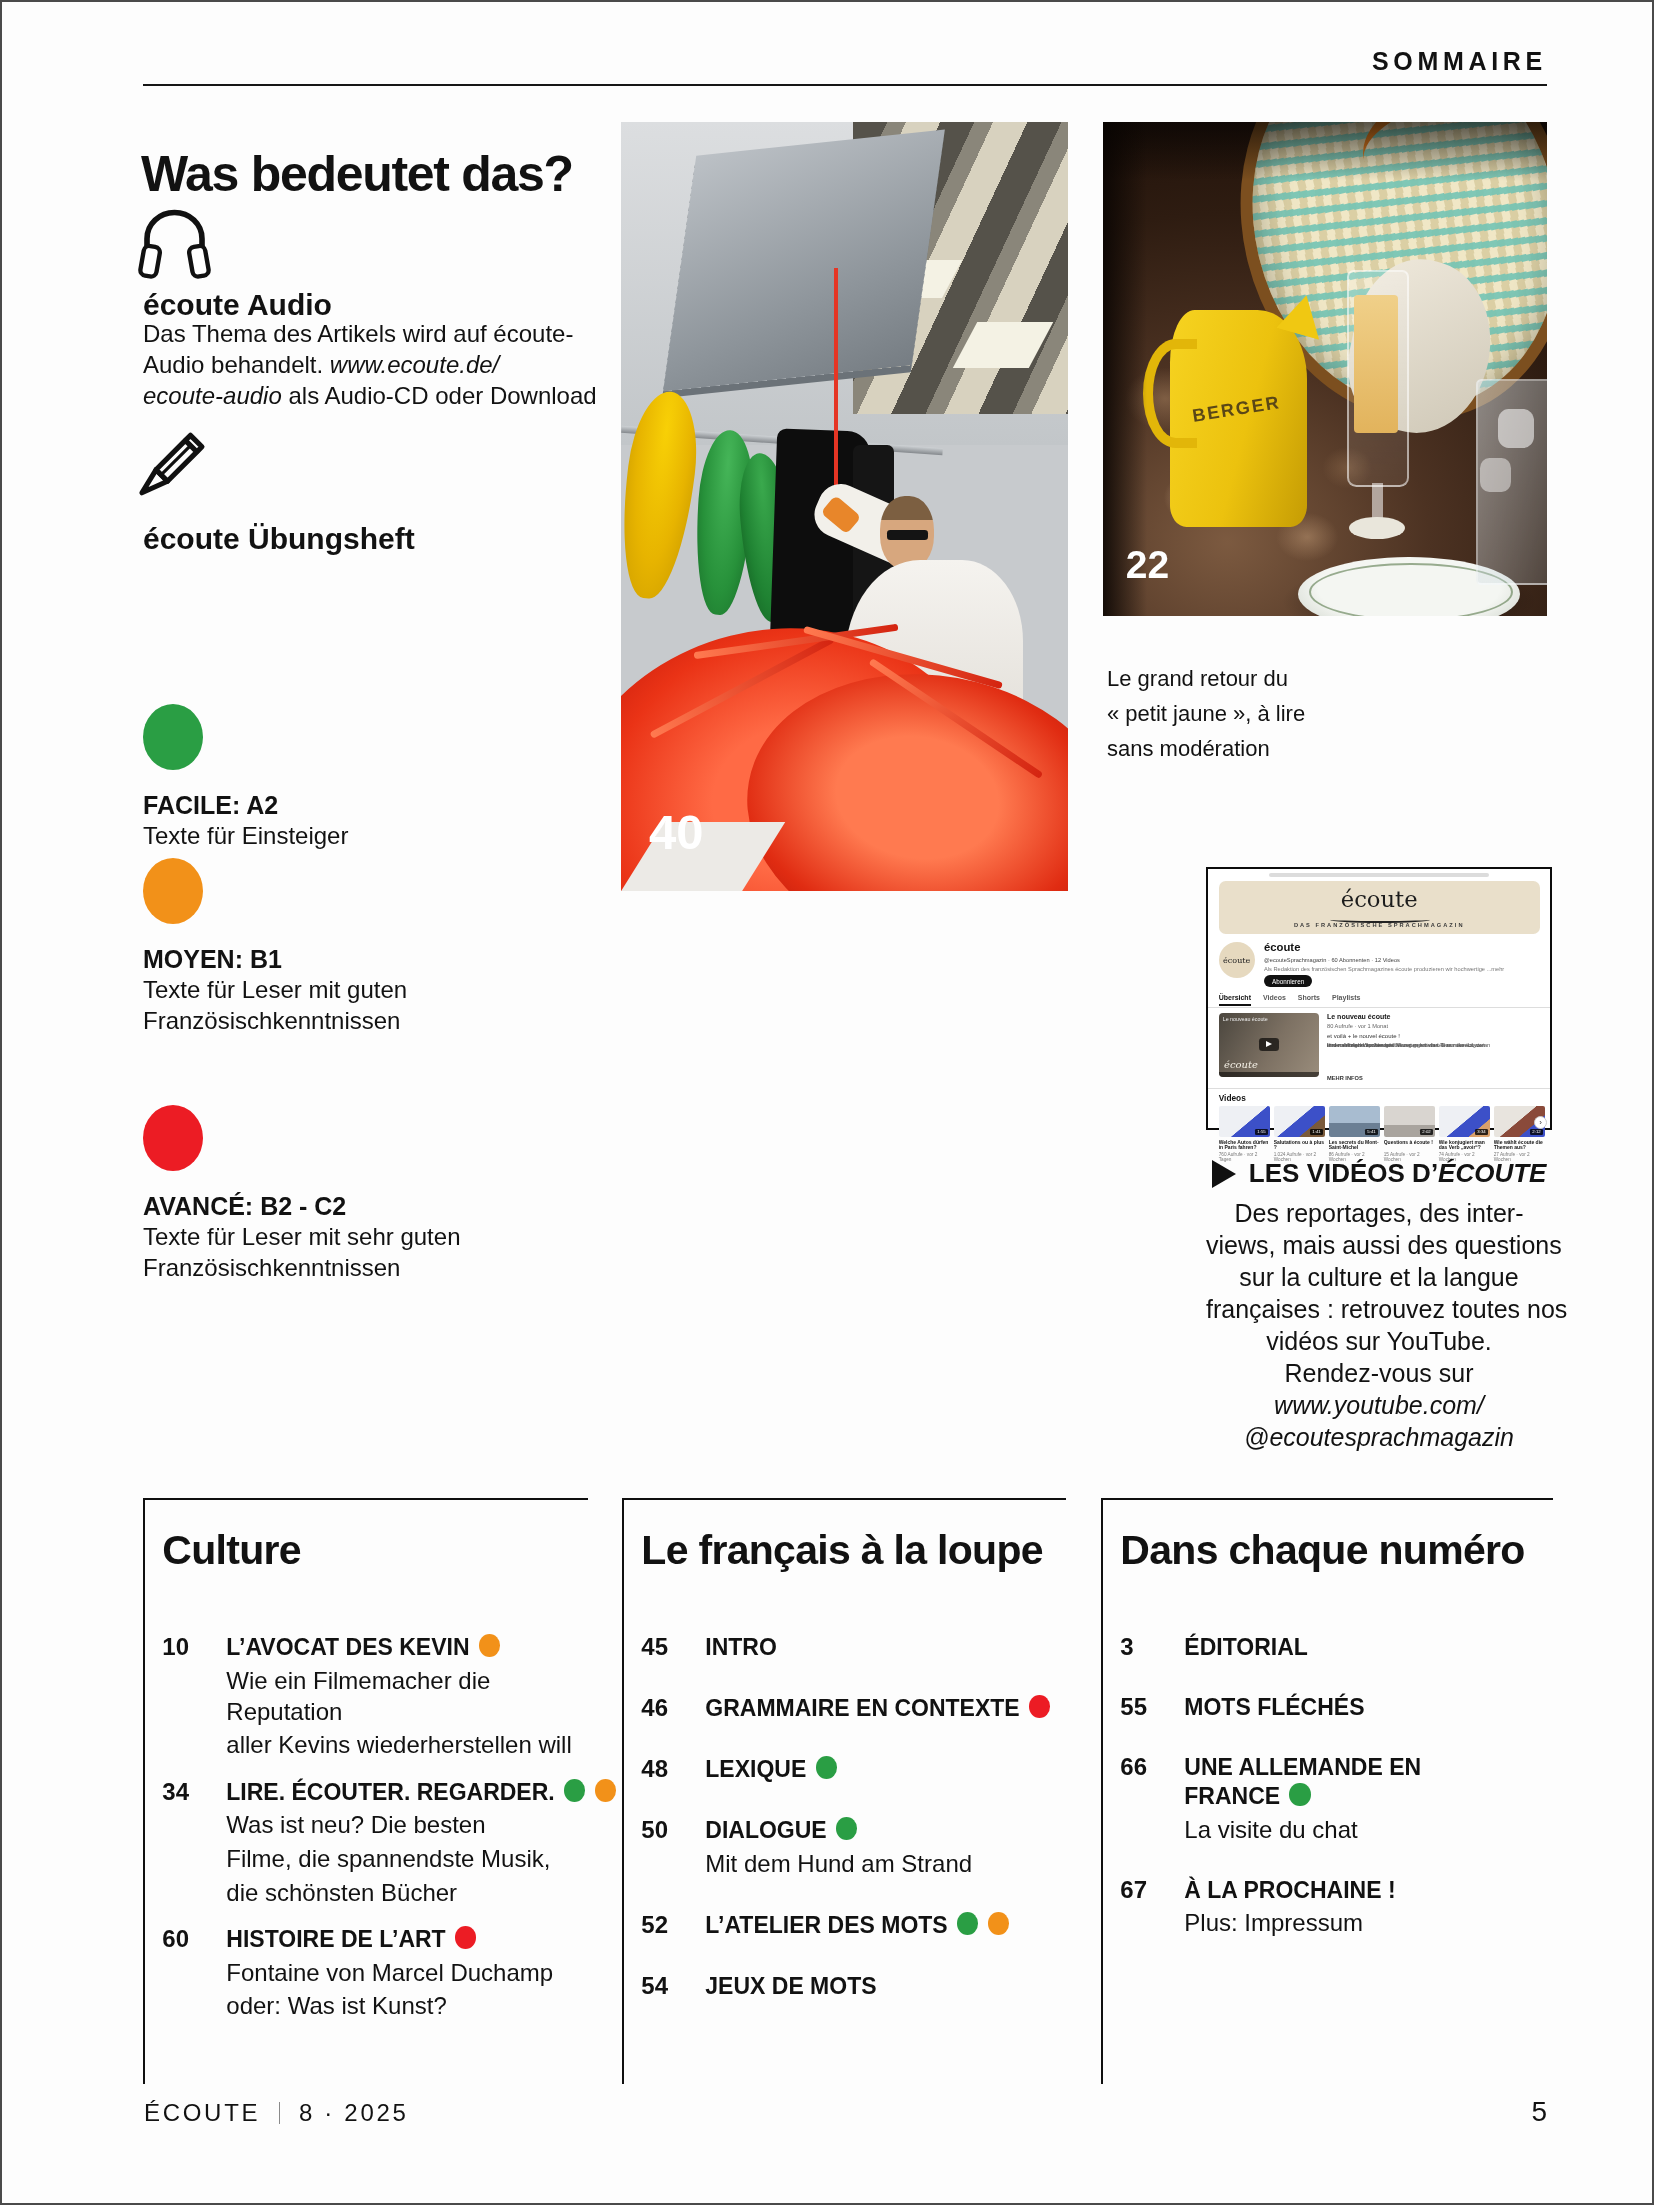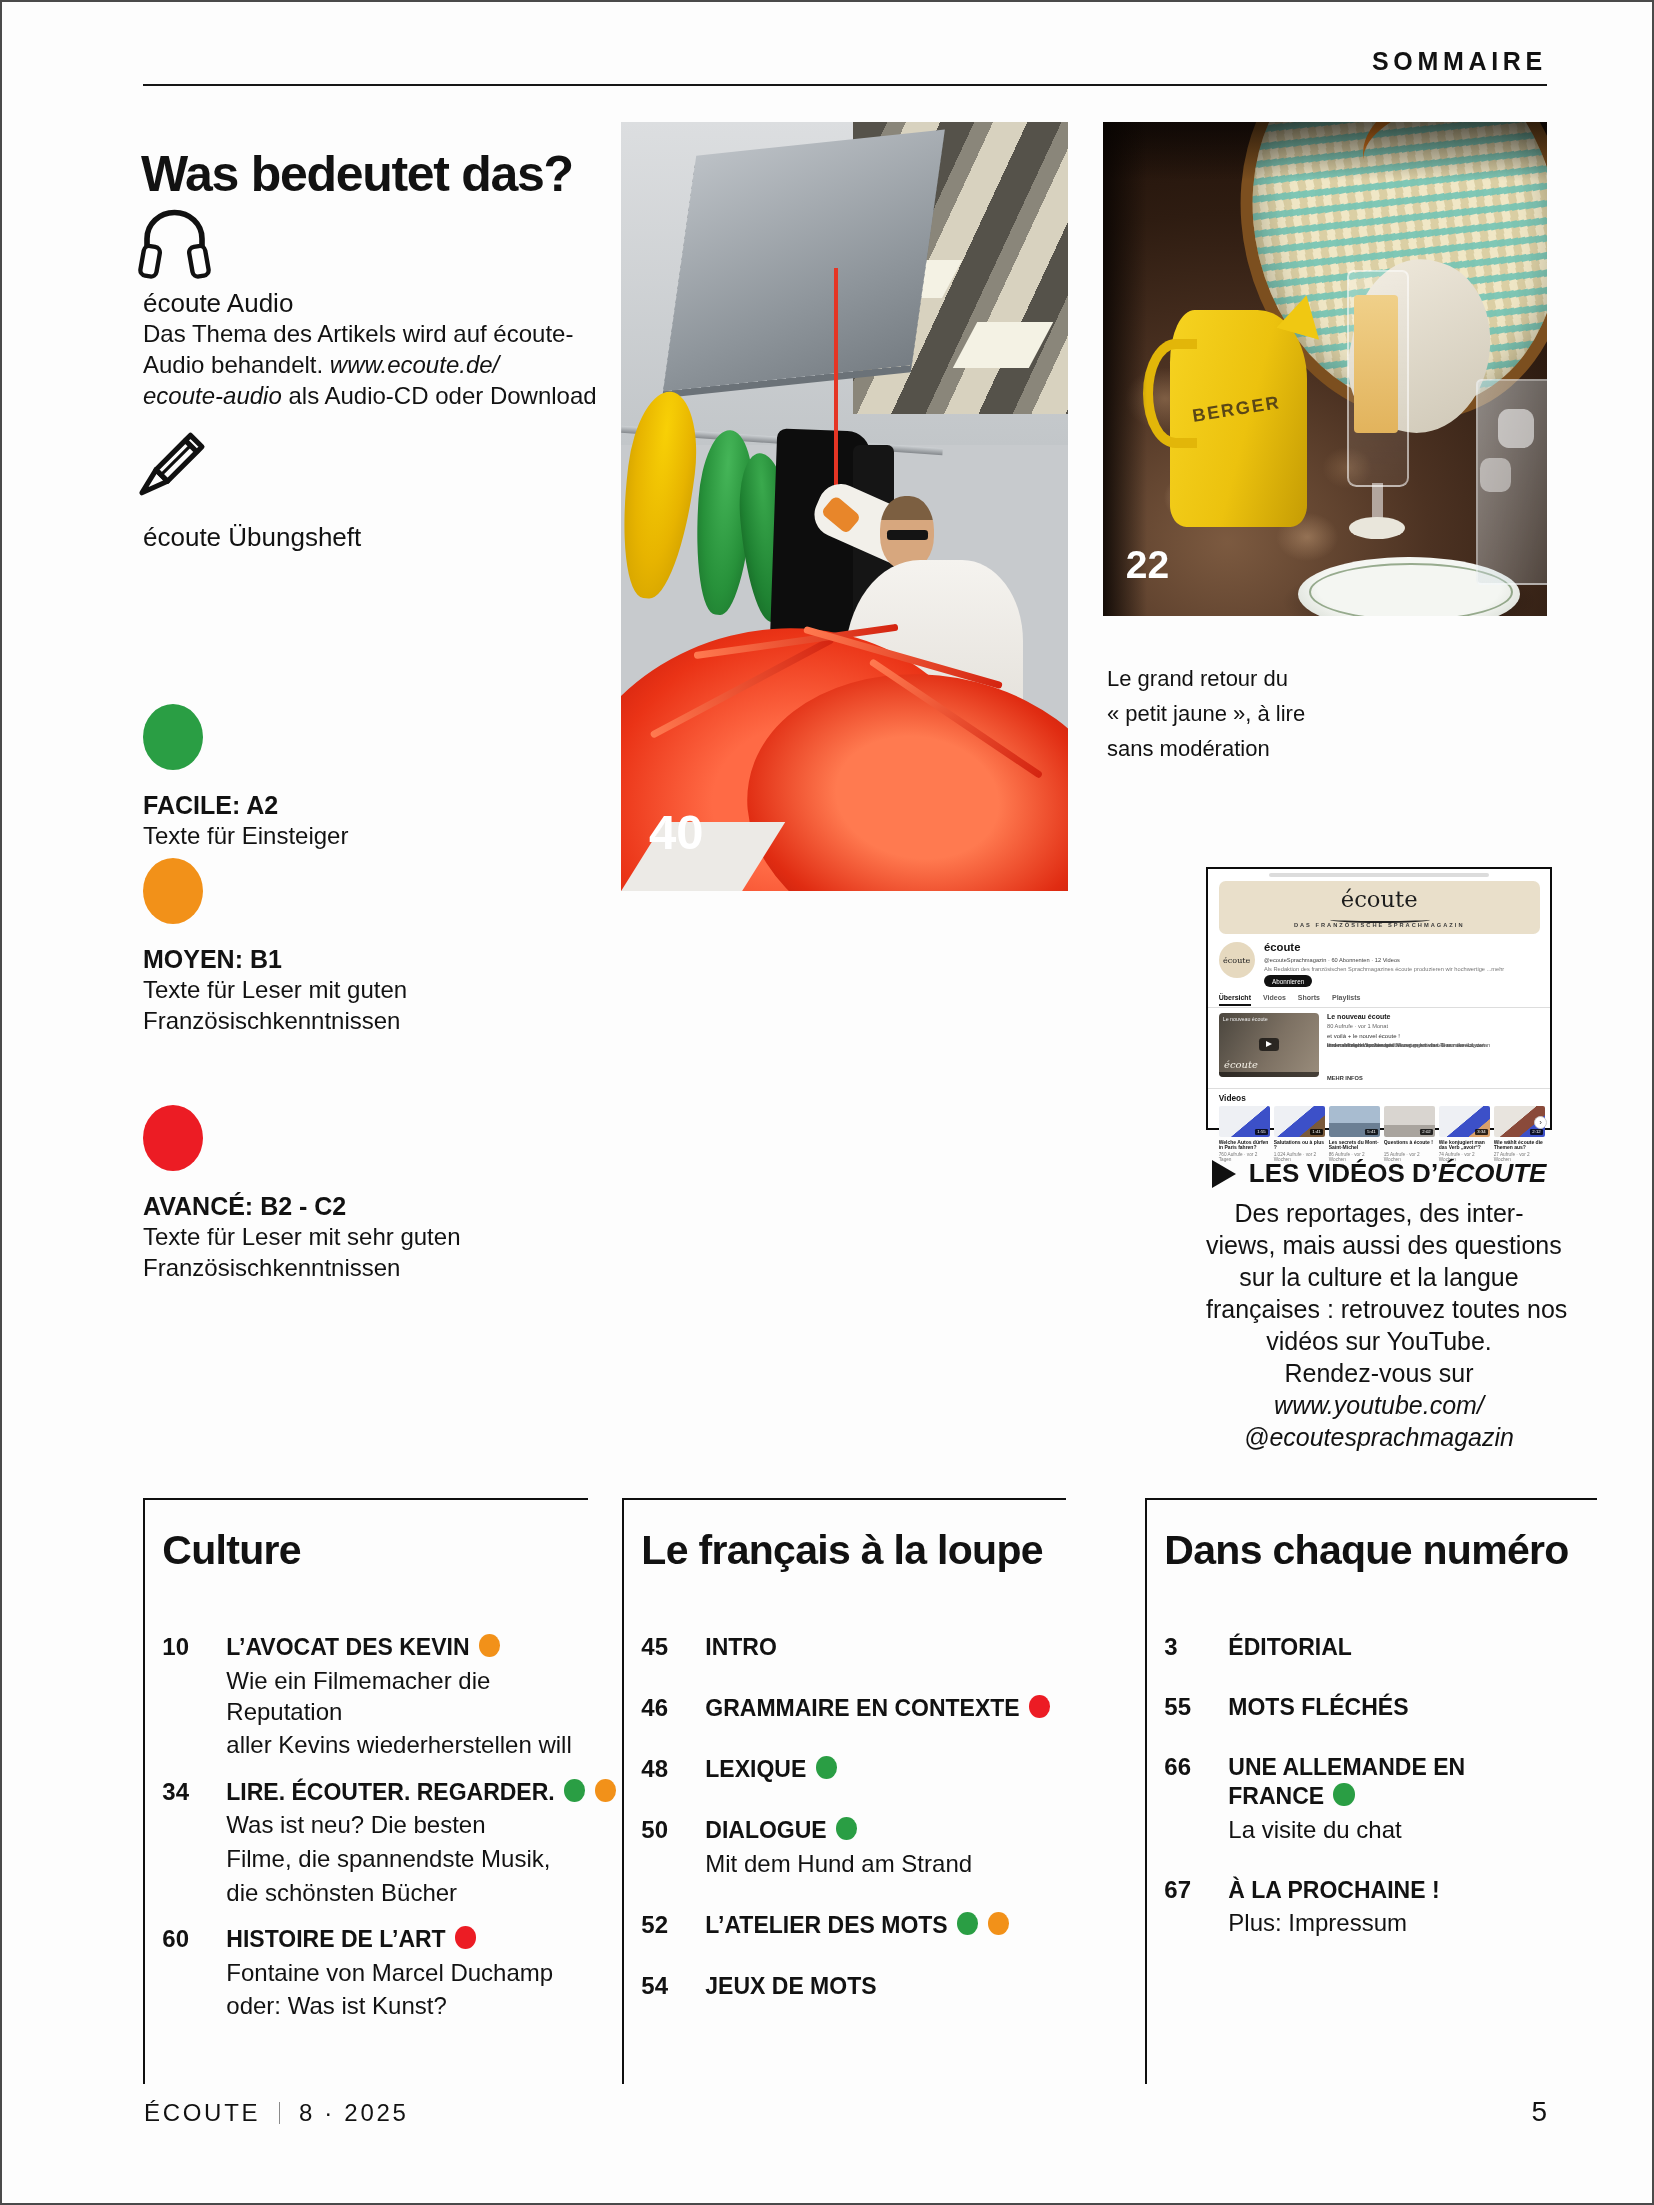--- a/index.html
+++ b/index.html
@@ -11,21 +11,21 @@
   .ln{white-space:nowrap;}
 
   
   .sommaire{top:47px;right:107px;font-size:25px;font-weight:bold;letter-spacing:4.7px;}
   .toprule{top:84px;left:143px;width:1404px;height:2px;background:#161616;}
 
   
   .h1{top:111px;left:141px;font-size:50px;font-weight:bold;letter-spacing:-1.3px;}
   .hp-icon{top:200px;left:137px;}
   .pen-icon{top:420px;left:133px;}
-  .lbl{font-size:26px;font-weight:normal;}
+  .lbl{font-size:30px;font-weight:bold;}
   .audio-lbl{top:288px;left:143px;}
   .audio-lines{top:318px;left:143px;}
   .legend-lines .ln{font-size:24px;line-height:31px;}
   .wb-lbl{top:522px;left:143px;}
   .wb-lines{top:553px;left:143px;}
 
   .level{position:absolute;left:143px;width:433px;}
   .level:nth-of-type(1){top:704px;}
   .level:nth-of-type(2){top:858px;}
   .level:nth-of-type(3){top:1105px;}
@@ -173,21 +173,21 @@
   .tri{width:0;height:0;border-left:24px solid #111;border-top:14px solid transparent;border-bottom:14px solid transparent;}
   .promo-title{font-size:26px;font-weight:bold;white-space:nowrap;}
   .promo-lines{margin-top:8px;}
   .promo-lines .ln{font-size:25px;line-height:32px;}
 
   
   .col{position:absolute;top:1498px;height:586px;border-top:2.7px solid #101010;border-left:2.7px solid #101010;
        padding:27px 0 0 17.3px;box-sizing:border-box;}
   .col[data-col="0"]{left:143px;width:445px;}
   .col[data-col="1"]{left:622px;width:444px;}
-  .col[data-col="2"]{left:1101px;width:452px;margin-left:44px;}
+  .col[data-col="2"]{left:1101px;width:452px;}
   .col-heading{font-size:41px;font-weight:bold;letter-spacing:-0.7px;}
   .entries{margin-top:59px;}
   .entry{display:grid;grid-template-columns:64px 1fr;}
   .col[data-col="0"] .entry{margin-bottom:17.3px;}
   .col[data-col="1"] .entry{margin-bottom:32px;}
   .col[data-col="2"] .entry{margin-bottom:31px;}
   .num{font-size:24px;font-weight:bold;}
   .etitle{font-size:23px;font-weight:bold;line-height:29px;white-space:nowrap;}
   .edot{display:inline-block;width:21.3px;height:22.7px;border-radius:50%;margin-left:9.3px;vertical-align:-2px;}
   .edesc{font-size:24px;line-height:31px;margin-top:2.7px;}

